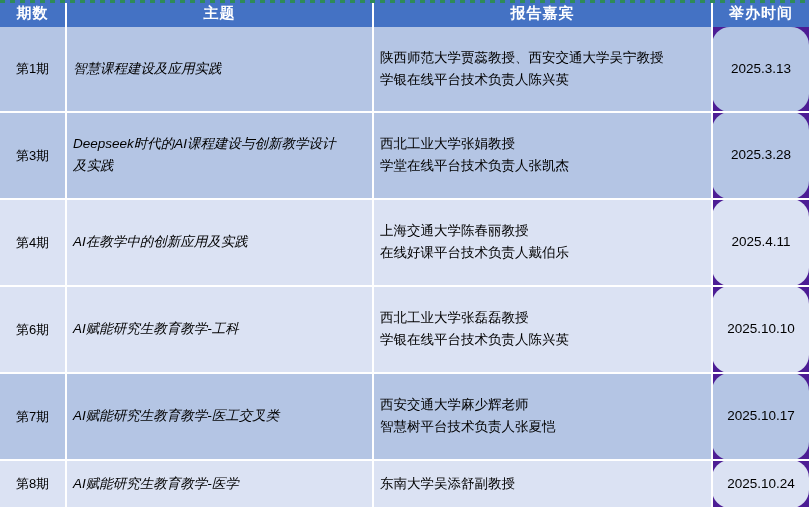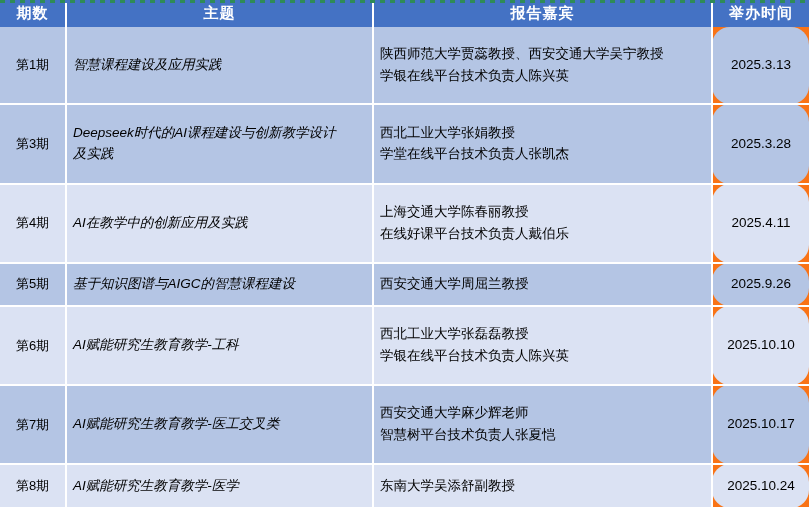--- a/index.html
+++ b/index.html
@@ -9,21 +9,21 @@
   }
   body {
     font-family: "Liberation Sans", "DejaVu Sans", sans-serif;
     -webkit-font-smoothing: antialiased;
   }
   #screenshot {
     position: relative;
     width: 809px;
     height: 509px;
     overflow: hidden;
-    background: #f97316;
+    background: #4c1d95;
   }
   
   .marquee-top {
     position: absolute;
     top: 0;
     left: 0;
     width: 809px;
     height: 3px;
     background: repeating-linear-gradient(
       to right,
@@ -129,30 +129,20 @@
           <td class="col-num">第4期</td>
           <td class="col-topic">
             <span class="line">AI在教学中的创新应用及实践</span>
           </td>
           <td class="col-guest">
             <span class="line">上海交通大学陈春丽教授</span>
             <span class="line">在线好课平台技术负责人戴伯乐</span>
           </td>
           <td class="col-date">2025.4.11</td>
         </tr>
-        <tr class="band-dark">
-          <td class="col-num">第5期</td>
-          <td class="col-topic">
-            <span class="line">基于知识图谱与AIGC的智慧课程建设</span>
-          </td>
-          <td class="col-guest">
-            <span class="line">西安交通大学周屈兰教授</span>
-          </td>
-          <td class="col-date">2025.9.26</td>
-        </tr>
         <tr class="band-light">
           <td class="col-num">第6期</td>
           <td class="col-topic">
             <span class="line">AI赋能研究生教育教学-工科</span>
           </td>
           <td class="col-guest">
             <span class="line">西北工业大学张磊磊教授</span>
             <span class="line">学银在线平台技术负责人陈兴英</span>
           </td>
           <td class="col-date">2025.10.10</td>

